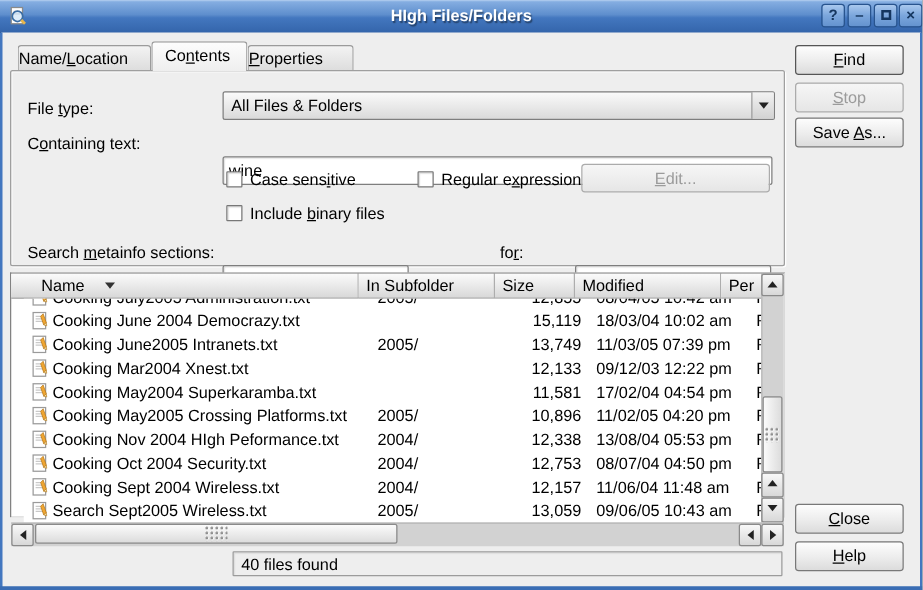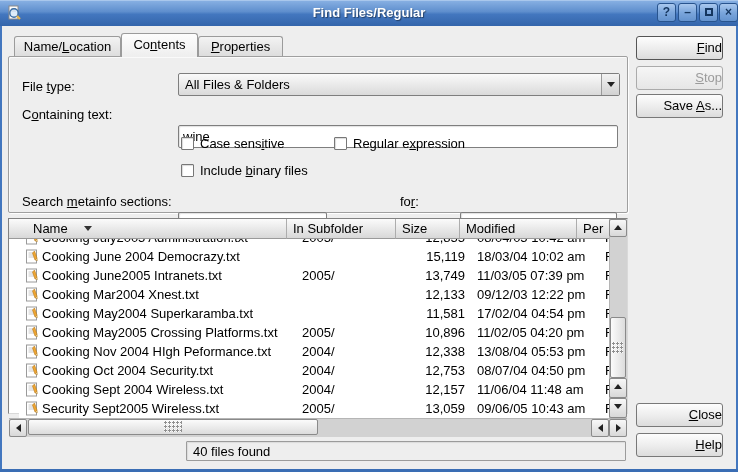--- a/index.html
+++ b/index.html
@@ -19,25 +19,25 @@
     color:#fff;font-weight:bold;text-shadow:1px 1px 1px rgba(0,0,0,.45);}
   .wbtn{position:absolute;top:3px;width:19px;height:19px;border:1px solid #28548e;border-radius:3px;
     background:linear-gradient(180deg,#a9c8ee 0%,#7ba6dc 50%,#6493cf 100%);
     color:#15365f;font-weight:bold;font-size:12px;line-height:17px;text-align:center;cursor:default;}
   .maxglyph{display:inline-block;width:8px;height:8px;border:2px solid #15365f;margin-top:4px;}
   .edge-l,.edge-r{position:absolute;top:26px;bottom:0;width:2px;background:#4377bf;}
   .edge-l{left:0}.edge-r{right:0}
   .edge-b{position:absolute;left:0;right:0;bottom:0;height:3px;background:#3a6db4;}
   
   .tab{position:absolute;border:1px solid #9b9b9b;border-bottom:none;
-    border-radius:3px 3px 0 0;text-align:center;cursor:default;}
+    border-radius:3px 3px 0 0;cursor:default;}
   .tab.inactive{top:36px;height:21px;background:linear-gradient(#f3f3f3,#dcdcdc);
     line-height:20px;}
   .tab.active{top:33px;height:24px;background:linear-gradient(#fdfdfd,#eeeeee);
-    line-height:22px;z-index:3;}
+    line-height:22px;z-index:3;padding-left:10px;}
   .groupframe{position:absolute;left:8px;top:56px;width:620px;height:157px;
     border:1px solid #9f9f9f;border-radius:2px;
     box-shadow:1px 1px 0 rgba(255,255,255,.9), inset 1px 1px 0 rgba(255,255,255,.7);}
   .flabel{position:absolute;white-space:nowrap;}
   u{text-decoration:underline;}
   
   .combo{position:absolute;border:1px solid #7e7e7e;border-radius:2px;height:23px;
     background:linear-gradient(#fafafa,#dadada);line-height:21px;padding-left:6px;cursor:default;}
   .combo .arrowbox{position:absolute;right:0;top:0;bottom:0;width:18px;border-left:1px solid #9a9a9a;
     background:linear-gradient(#f2f2f2,#d2d2d2);}
@@ -47,21 +47,21 @@
   .tri-left{border-top:4px solid transparent;border-bottom:4px solid transparent;border-right:5px solid #222;}
   .tri-right{border-top:4px solid transparent;border-bottom:4px solid transparent;border-left:5px solid #222;}
   .combo .arrowbox .tri-down{margin:8px auto 0;}
   .tinput{position:absolute;height:23px;border:1px solid #7e7e7e;border-radius:2px;background:#fff;
     font:13px "Liberation Sans",sans-serif;padding:0 4px;outline:none;
     box-shadow:inset 1px 1px 1px rgba(0,0,0,.12);margin-top:24px;}
   .cbwrap{position:absolute;height:16px;cursor:default;}
   .cbbox{position:absolute;left:0;top:1px;width:13px;height:13px;background:#fff;
     border:1px solid #777;border-radius:1px;box-shadow:inset 1px 1px 1px rgba(0,0,0,.15);}
   .cblabel{position:absolute;left:19px;top:0;white-space:nowrap;}
-  .btn{position:absolute;border:1px solid #787878;border-radius:3px;text-align:right;
+  .btn{position:absolute;border:1px solid #787878;border-radius:3px;text-align:center;
     background:linear-gradient(#fdfdfd,#ececec 55%,#dcdcdc);cursor:default;}
   .btn.default{border-color:#555;}
   .btn.disabled{color:#9b9b9b;border-color:#ababab;background:linear-gradient(#f6f6f6,#e6e6e6);}
   
   .listview{position:absolute;left:8px;top:218px;width:620px;height:196px;background:#fff;
     border:1px solid #828282;border-right-color:#d9d9d9;border-bottom-color:#d9d9d9;}
   .hcell{position:absolute;top:0;height:20px;background:linear-gradient(#fbfbfb,#d8d8d8);
     border-right:1px solid #adadad;border-bottom:1px solid #9a9a9a;
     padding:2px 0 0 6px;white-space:nowrap;overflow:hidden;cursor:default;}
   .sortarrow{display:inline-block;margin-left:16px;vertical-align:2px;}
@@ -103,21 +103,21 @@
   <div class="titlebar">
     <span class="title-icon">
       <svg width="16" height="16" viewBox="0 0 16 16">
         <rect x="3" y="1" width="9" height="13" fill="#fdfdfd" stroke="#8a8a8a"></rect>
         <line x1="5" y1="4" x2="10" y2="4" stroke="#b9b9b9"></line>
         <line x1="5" y1="6" x2="10" y2="6" stroke="#b9b9b9"></line>
         <circle cx="8" cy="8" r="4.2" fill="#cfe4f7" fill-opacity="0.7" stroke="#3b6ea5" stroke-width="1.4"></circle>
         <line x1="11" y1="11" x2="14" y2="14" stroke="#e8b64c" stroke-width="2.2"></line>
       </svg>
     </span>
-    <span class="title-text">Find Files/Regular</span>
+    <span class="title-text">HIgh Files/Folders</span>
     <span class="wbtn" style="left:657px">?</span>
     <span class="wbtn" style="left:678px">–</span>
     <span class="wbtn" style="left:699px"><span class="maxglyph"></span></span>
     <span class="wbtn" style="left:719px">×</span>
   </div>
   <div class="edge-l"></div>
   <div class="edge-r"></div>
   <div class="edge-b"></div>
 
   <div class="tab inactive" style="left:14px;width:107px"><span>Name/</span><u>L</u><span>ocation</span></div>
@@ -138,20 +138,21 @@
   <input class="tinput" style="left: 178px; top: 101px; width: 440px;" value="wine">
 
   <span class="cbwrap" style="left:181px;top:136px">
     <span class="cbbox"></span>
     <span class="cblabel"><span>Case sens</span><u>i</u><span>tive</span></span>
   </span>
   <span class="cbwrap" style="left:334px;top:136px">
     <span class="cbbox"></span>
     <span class="cblabel"><span>Regular e</span><u>x</u><span>pression</span></span>
   </span>
+  <div class="btn disabled" style="left:465px;top:131px;width:151px;height:23px;line-height:21px"><span></span><u>E</u><span>dit...</span></div>
 
   <span class="cbwrap" style="left:181px;top:163px">
     <span class="cbbox"></span>
     <span class="cblabel"><span>Include </span><u>b</u><span>inary files</span></span>
   </span>
 
   <span class="flabel" style="left:22px;top:194px"><span>Search </span><u>m</u><span>etainfo sections:</span></span>
   <input class="tinput" style="left: 178px; top: 188px; width: 149px;" value="*">
   <span class="flabel" style="left:400px;top:194px"><span>fo</span><u>r</u><span>:</span></span>
   <input class="tinput" style="left: 460px; top: 188px; width: 157px;" value="">
@@ -330,21 +331,21 @@
     <span class="ficon">
       <svg width="15" height="15" viewBox="0 0 15 15">
         <rect x="2.5" y="1" width="10" height="13" fill="#ffffff" stroke="#9a9a9a"></rect>
         <line x1="4.5" y1="4" x2="10.5" y2="4" stroke="#c9c9c9"></line>
         <line x1="4.5" y1="6" x2="10.5" y2="6" stroke="#c9c9c9"></line>
         <line x1="4.5" y1="8" x2="10.5" y2="8" stroke="#c9c9c9"></line>
         <polygon points="10.5,2 13,9 11,11 8.5,4" fill="#f0a631" stroke="#b5781c" stroke-width="0.6"></polygon>
         <polygon points="11,11 13,9 13.4,11.6" fill="#f7e0a0" stroke="#b5781c" stroke-width="0.5"></polygon>
       </svg>
     </span>
-    <span class="c-name">Security Sept2005 Wireless.txt</span>
+    <span class="c-name">Search Sept2005 Wireless.txt</span>
     <span class="c-sub">2005/</span>
     <span class="c-size">13,059</span>
     <span class="c-mod">09/06/05 10:43 am</span>
     <span class="c-perm">R</span>
   </div>
         </div>
     </div>
 
     <div class="vtrack" style="left:600px;top:0;width:18px;height:199px"></div>
     <div class="sb-btn" style="left:600px;top:0;width:18px;height:18px">

